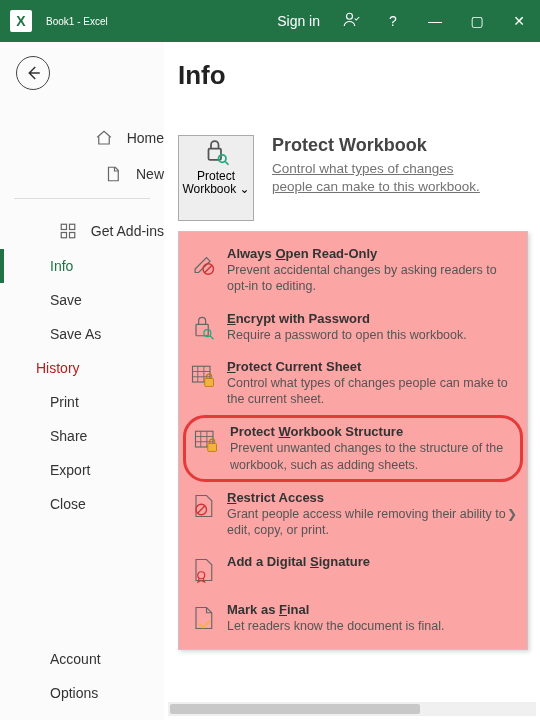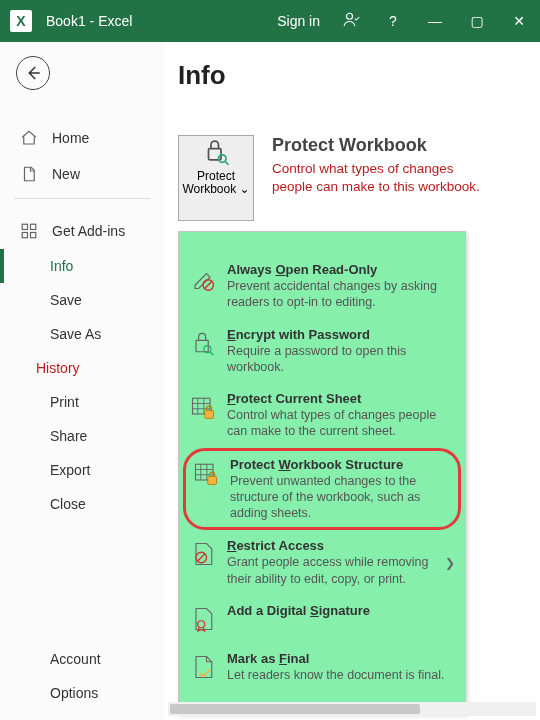--- a/index.html
+++ b/index.html
@@ -4,41 +4,41 @@
 <style>
   * { box-sizing: border-box; margin: 0; padding: 0; font-family: "Segoe UI", Arial, sans-serif; }
   body { width: 540px; height: 720px; overflow: hidden; background: #fff; }
 
   .titlebar {
     height: 42px; background: #217346; color: #fff;
     display: flex; align-items: center; justify-content: space-between;
     padding: 0 10px;
   }
   .tb-left { display:flex; align-items:center; gap:10px; }
-  .tb-title { font-size: 14px; padding-left: 4px;}
+  .tb-title { font-size: 10px; padding-left: 4px;}
   .tb-right { display:flex; align-items:center; gap:20px; }
   .tb-btn { color:#fff; font-size:14px; cursor:pointer; width:22px; text-align:center;}
   .tb-signin { font-size:14px; cursor:pointer; }
   .excel-icon { width:22px; height:22px; background:#fff; border-radius:2px; display:flex; align-items:center; justify-content:center; color:#217346; font-weight:bold; font-size:14px;}
 
   .content { display:flex; height: 678px; }
 
   .sidebar {
     width: 164px; background:#fbfbfb;
     padding-top: 14px;
     display:flex; flex-direction:column;
   }
   .back-circle {
     width:34px; height:34px; border:1px solid #444; border-radius:50%;
     display:flex; align-items:center; justify-content:center;
     margin-left:16px; margin-bottom: 30px; cursor:pointer;
   }
   .nav-item {
     display:flex; align-items:center; gap:14px;
-    padding: 9px 0 9px 20px; font-size:14px; color:#333; cursor:pointer;
+    padding: 9px 0 9px 20px; font-size:14px; color:#333; cursor:pointer;justify-content:flex-end;
   }
   .nav-item svg, .nav-item .nav-icn { width:18px; height:18px; flex-shrink:0; }
   .nav-separator { height:1px; background:#ddd; margin: 6px 14px 14px 14px; }
   .subnav {
     padding: 9px 0 9px 46px; font-size:14px; color:#333; cursor:pointer;
     border-left: 4px solid transparent;
   }
   .subnav.active { border-left: 4px solid #217346; color:#217346; font-weight:500;}
   .subnav.disabled { color:#b91c1c; cursor:default;padding-left:32px;}
   .sidebar-spacer { flex:1; }
@@ -47,25 +47,25 @@
   .page-title { font-size:26px; font-weight:600; color:#222; margin-bottom: 44px; }
 
   .protect-row { display:flex; align-items:flex-start; gap:18px; margin-bottom:0; }
   .protect-tile {
     width:76px; height:86px; border:1px solid #aaa; background:#eee;
     display:flex; flex-direction:column; align-items:center; justify-content:flex-start;
     cursor:pointer; gap:4px;
   }
   .protect-tile-label { font-size:12px; text-align:center; line-height:1.1; }
   .section-title { font-size:18px; font-weight:600; color:#444; margin-bottom:4px;}
-  .section-text { font-size:13.5px; color:#b91c1c; max-width:220px; line-height:1.35;}
+  .section-text { font-size:13.5px; color:#737373; max-width:220px; line-height:1.35;text-decoration:underline;}
 
   .menu {
-    margin-top:10px; border:1px solid #c4c4c4; background:#86efac;
-    width: 288px; padding: 22px 4px;
+    margin-top:10px; border:1px solid #c4c4c4; background:#fca5a5;
+    width: 350px; padding: 6px 4px;
     box-shadow: 2px 2px 4px rgba(0,0,0,0.15);
   }
   .menu-item {
     display:flex; align-items:flex-start; padding:8px 6px; gap:10px;
     cursor:pointer; position:relative;
   }
   .mi-icon { width:28px; height:32px; flex-shrink:0; }
   .mi-text { flex:1; }
   .mi-title { font-size:13px; font-weight:700; color:#333; }
   .mi-title .ul { text-decoration:underline; }

